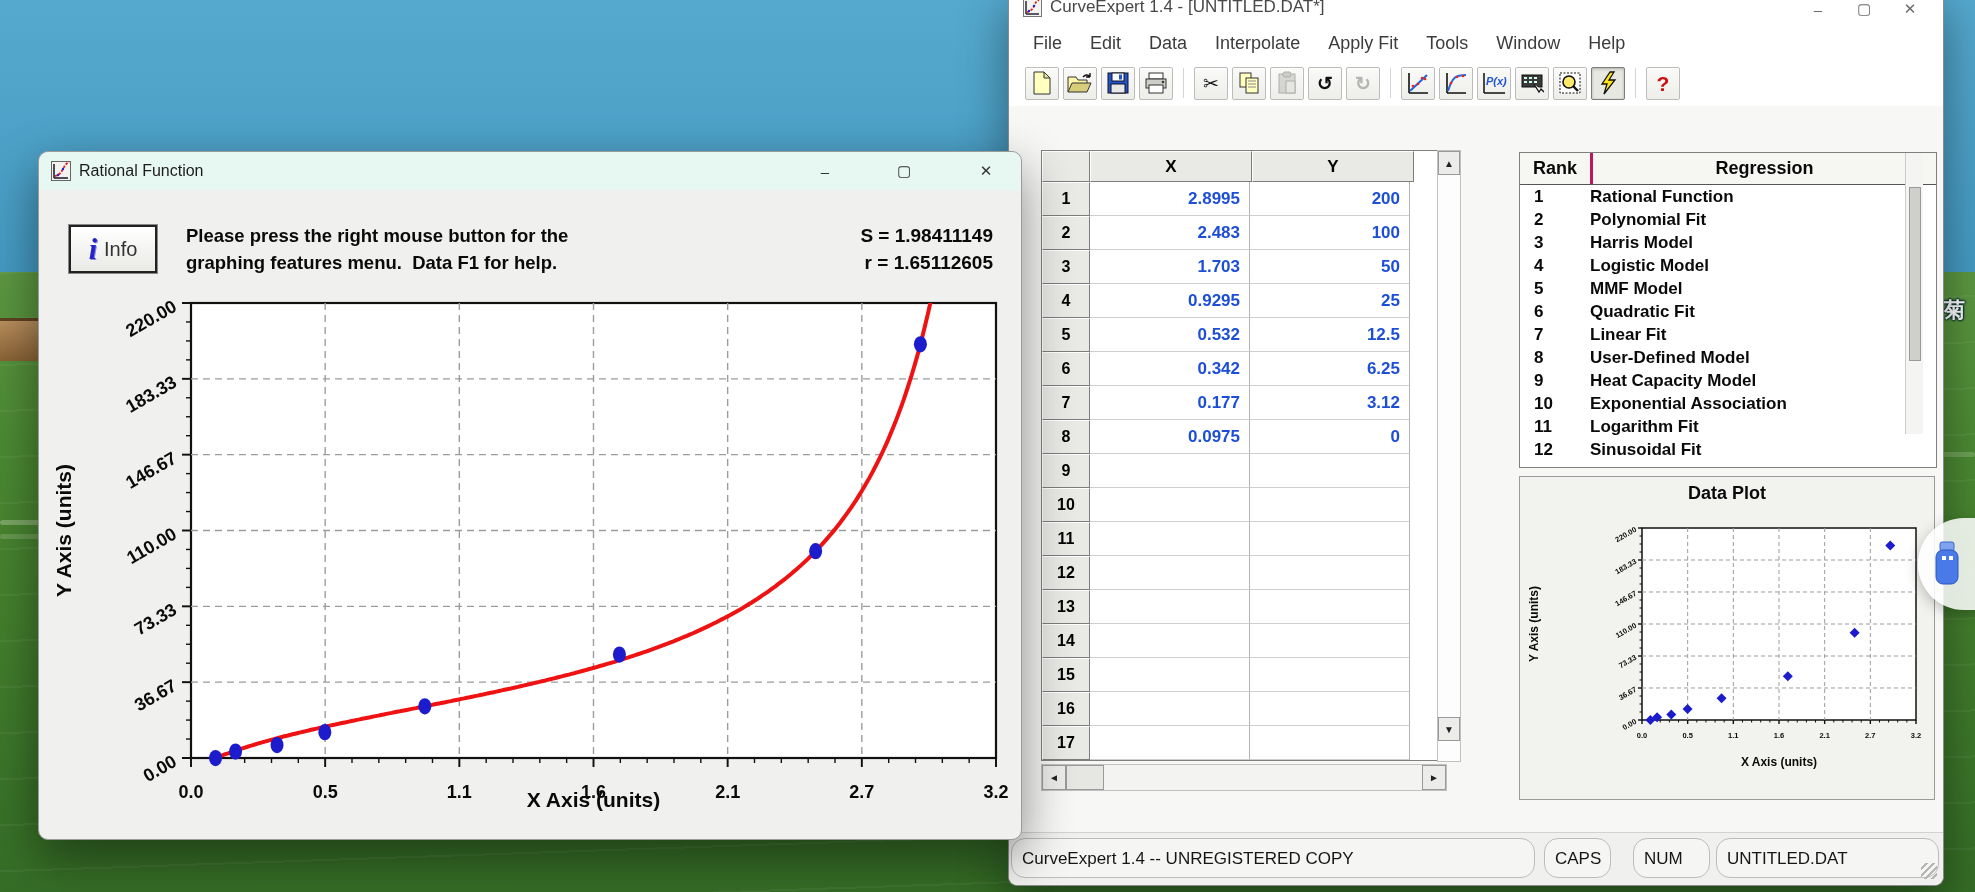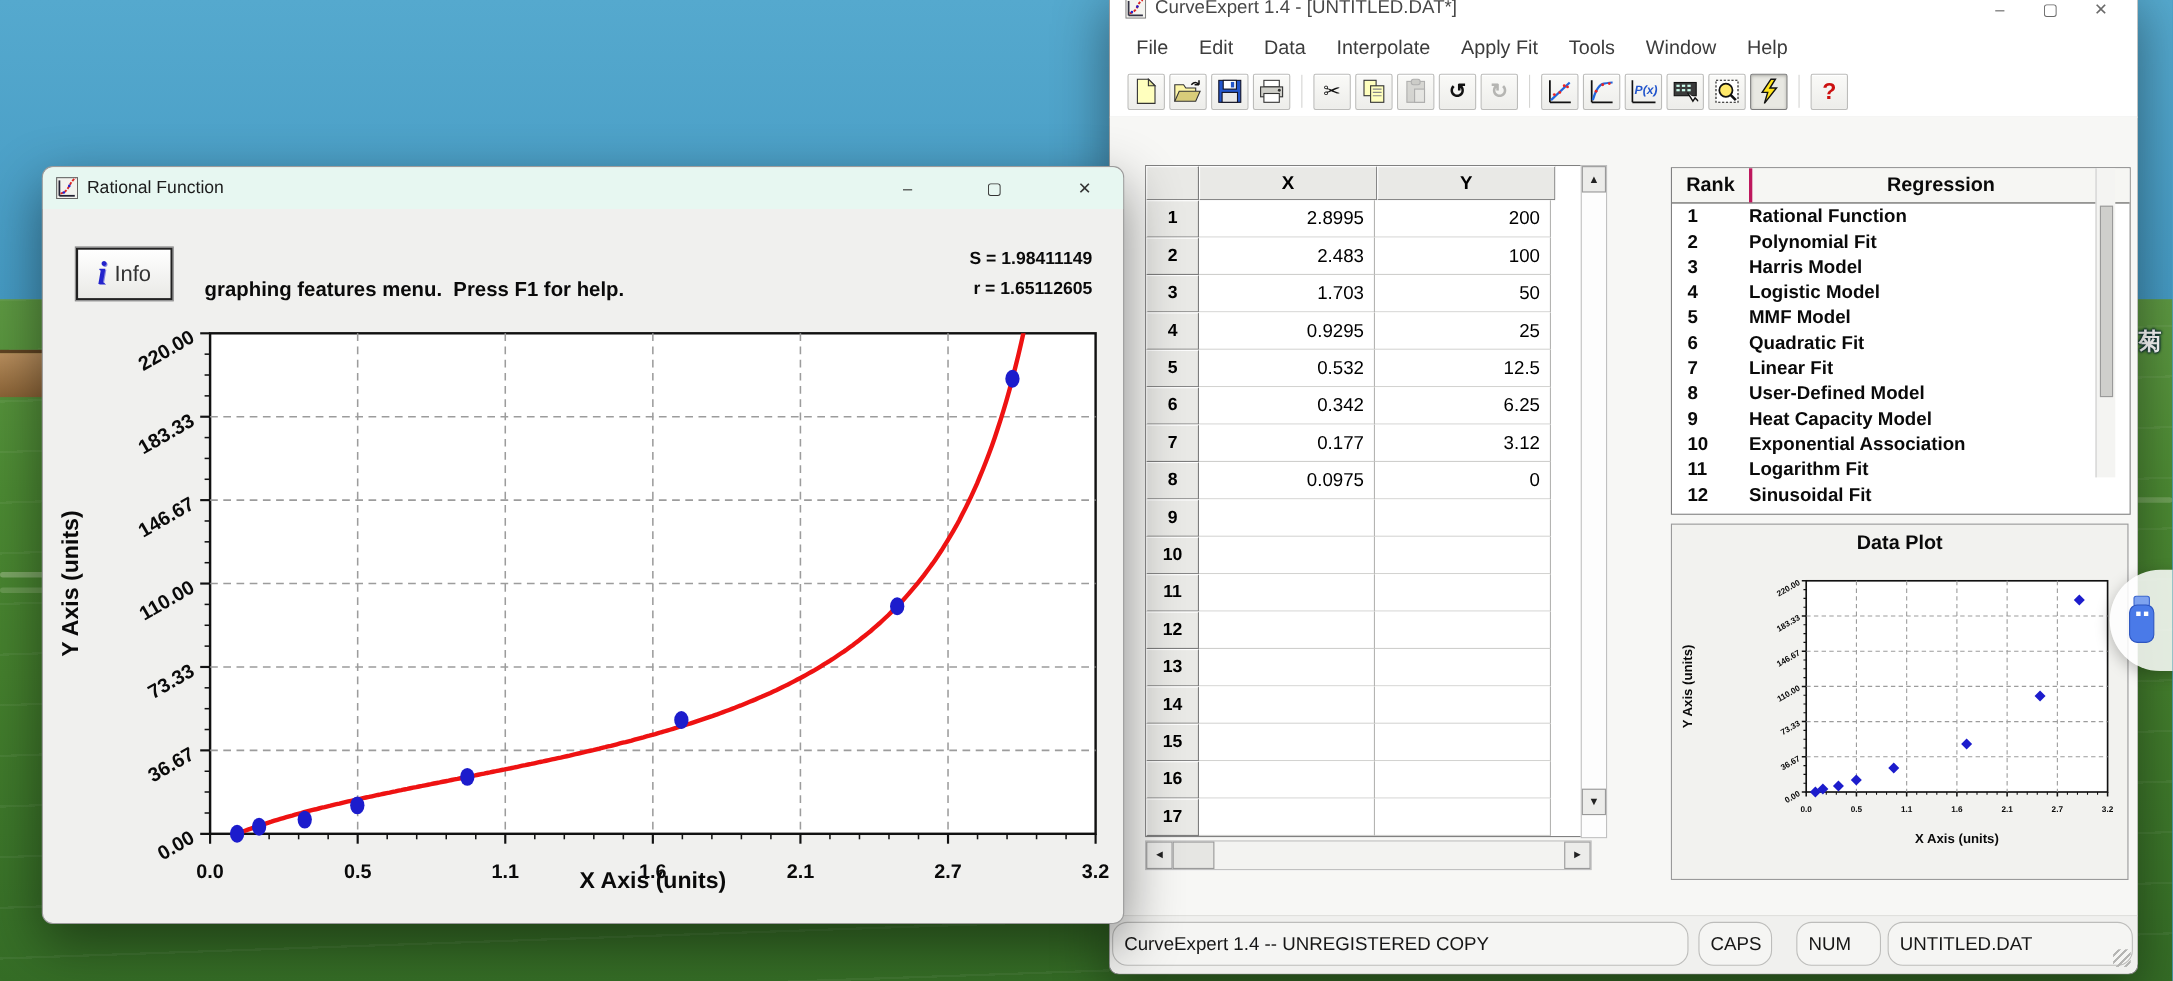--- a/index.html
+++ b/index.html
@@ -50,21 +50,21 @@
   .cell3d{background:#e9e9e6;border-top:1px solid #fff;border-left:1px solid #fff;
        border-right:1px solid #7d7d7d;border-bottom:1px solid #7d7d7d;
        display:flex;align-items:center;justify-content:center;font-weight:bold}
   .t-hrow{height:31px}
   .t-row{height:34px}
   .hc-corner{width:46px}
   .hc-col{width:160px;font-size:17px}
   .rownum{width:46px;font-size:16px}
   .dcell{width:160px;border-right:1px solid #b4b4b2;border-bottom:1px solid #cfcfcd;background:#fff;
        display:flex;align-items:center;justify-content:flex-end;padding-right:9px;box-sizing:border-box;
-       font-size:17px;font-weight:normal;color:#000000}
+       font-size:17px;font-weight:bold;color:#1d4ed8}
   .fillcol{flex:1;background:#fff;border-bottom:1px solid #fff}
   .vscroll{position:absolute;right:0;top:0;width:22px;height:610px;background:#fdfdfd;border:1px solid #c0c0c0}
   .sbtn{position:absolute;left:0;width:20px;height:22px;background:#ececea;border:1px solid #9a9a9a;
        display:flex;align-items:center;justify-content:center;font-size:10px;color:#222}
   .hscroll{position:absolute;left:0;top:614px;width:404px;height:25px;background:#f3f3f1;border:1px solid #c0c0c0}
   .hbtn{position:absolute;top:0;width:22px;height:23px;background:#ececea;border:1px solid #9a9a9a;
        display:flex;align-items:center;justify-content:center;font-size:10px;color:#222}
   .hthumb{position:absolute;left:24px;top:0;width:36px;height:23px;background:#e6e6e3;border:1px solid #9a9a9a}
 
   
@@ -101,21 +101,21 @@
   .fw-title{font-size:16px;color:#1c1c1c;margin-left:8px}
   .fw-ctl{position:absolute;top:4px;width:40px;height:30px;display:flex;align-items:center;justify-content:center;
        color:#333;font-size:15px}
   .info-btn{position:absolute;left:30px;top:73px;width:84px;height:44px;background:linear-gradient(180deg,#fff,#e9e9e6);
        border:2px solid #222;outline:1px solid #888;display:flex;align-items:center;justify-content:center;gap:7px}
   .info-i{font-family:"Liberation Serif",serif;font-style:italic;font-weight:bold;font-size:30px;color:#2323cc;
        text-shadow:1px 1px 0 #8888dd}
   .info-txt{font-size:20px;color:#333}
   .fw-msg{position:absolute;left:147px;top:70px;font-weight:bold;font-size:18.5px;color:#0a0a0a;
        line-height:27px;white-space:pre}
-  .fw-stats{position:absolute;right:28px;top:70px;text-align:right;font-weight:bold;font-size:16px;color:#0a0a0a;
+  .fw-stats{position:absolute;right:28px;top:70px;text-align:right;font-weight:bold;font-size:19px;color:#0a0a0a;
        line-height:27px;white-space:pre}
   .fit-chart-svg{position:absolute;left:0;top:38px}
   svg text{font-family:"Liberation Sans",sans-serif}
 </style>
 </head>
 <body>
 
 <div class="sky"></div>
 <div class="grass">
   <div class="grass-streak" style="left:0;top:248px;width:120px"></div>
@@ -580,21 +580,21 @@
     <div class="fw-ctl" style="left:766px">–</div>
     <div class="fw-ctl" style="left:845px">▢</div>
     <div class="fw-ctl" style="left:927px">✕</div>
   </div>
 
   <div class="info-btn">
     <span class="info-i">i</span>
     <span class="info-txt">Info</span>
   </div>
 
-  <div class="fw-msg"><br><span>graphing features menu.  Press F1 for help.</span></div>
+  <div class="fw-msg"><span>Please press the right mouse button for the</span><br><span>graphing features menu.  Data F1 for help.</span></div>
 
   <div class="fw-stats"><span>S = 1.98411149</span><br><span>r = 1.65112605</span></div>
 
   <svg class="fit-chart-svg" width="982" height="649" viewBox="0 0 982 649">
       <defs>
         <clipPath id="fit-chart-clip">
           <rect x="152" y="113" width="805" height="455"></rect>
         </clipPath>
       </defs>
       <rect x="152" y="113" width="805" height="455" fill="#ffffff" stroke="#111" stroke-width="2.2"></rect>

